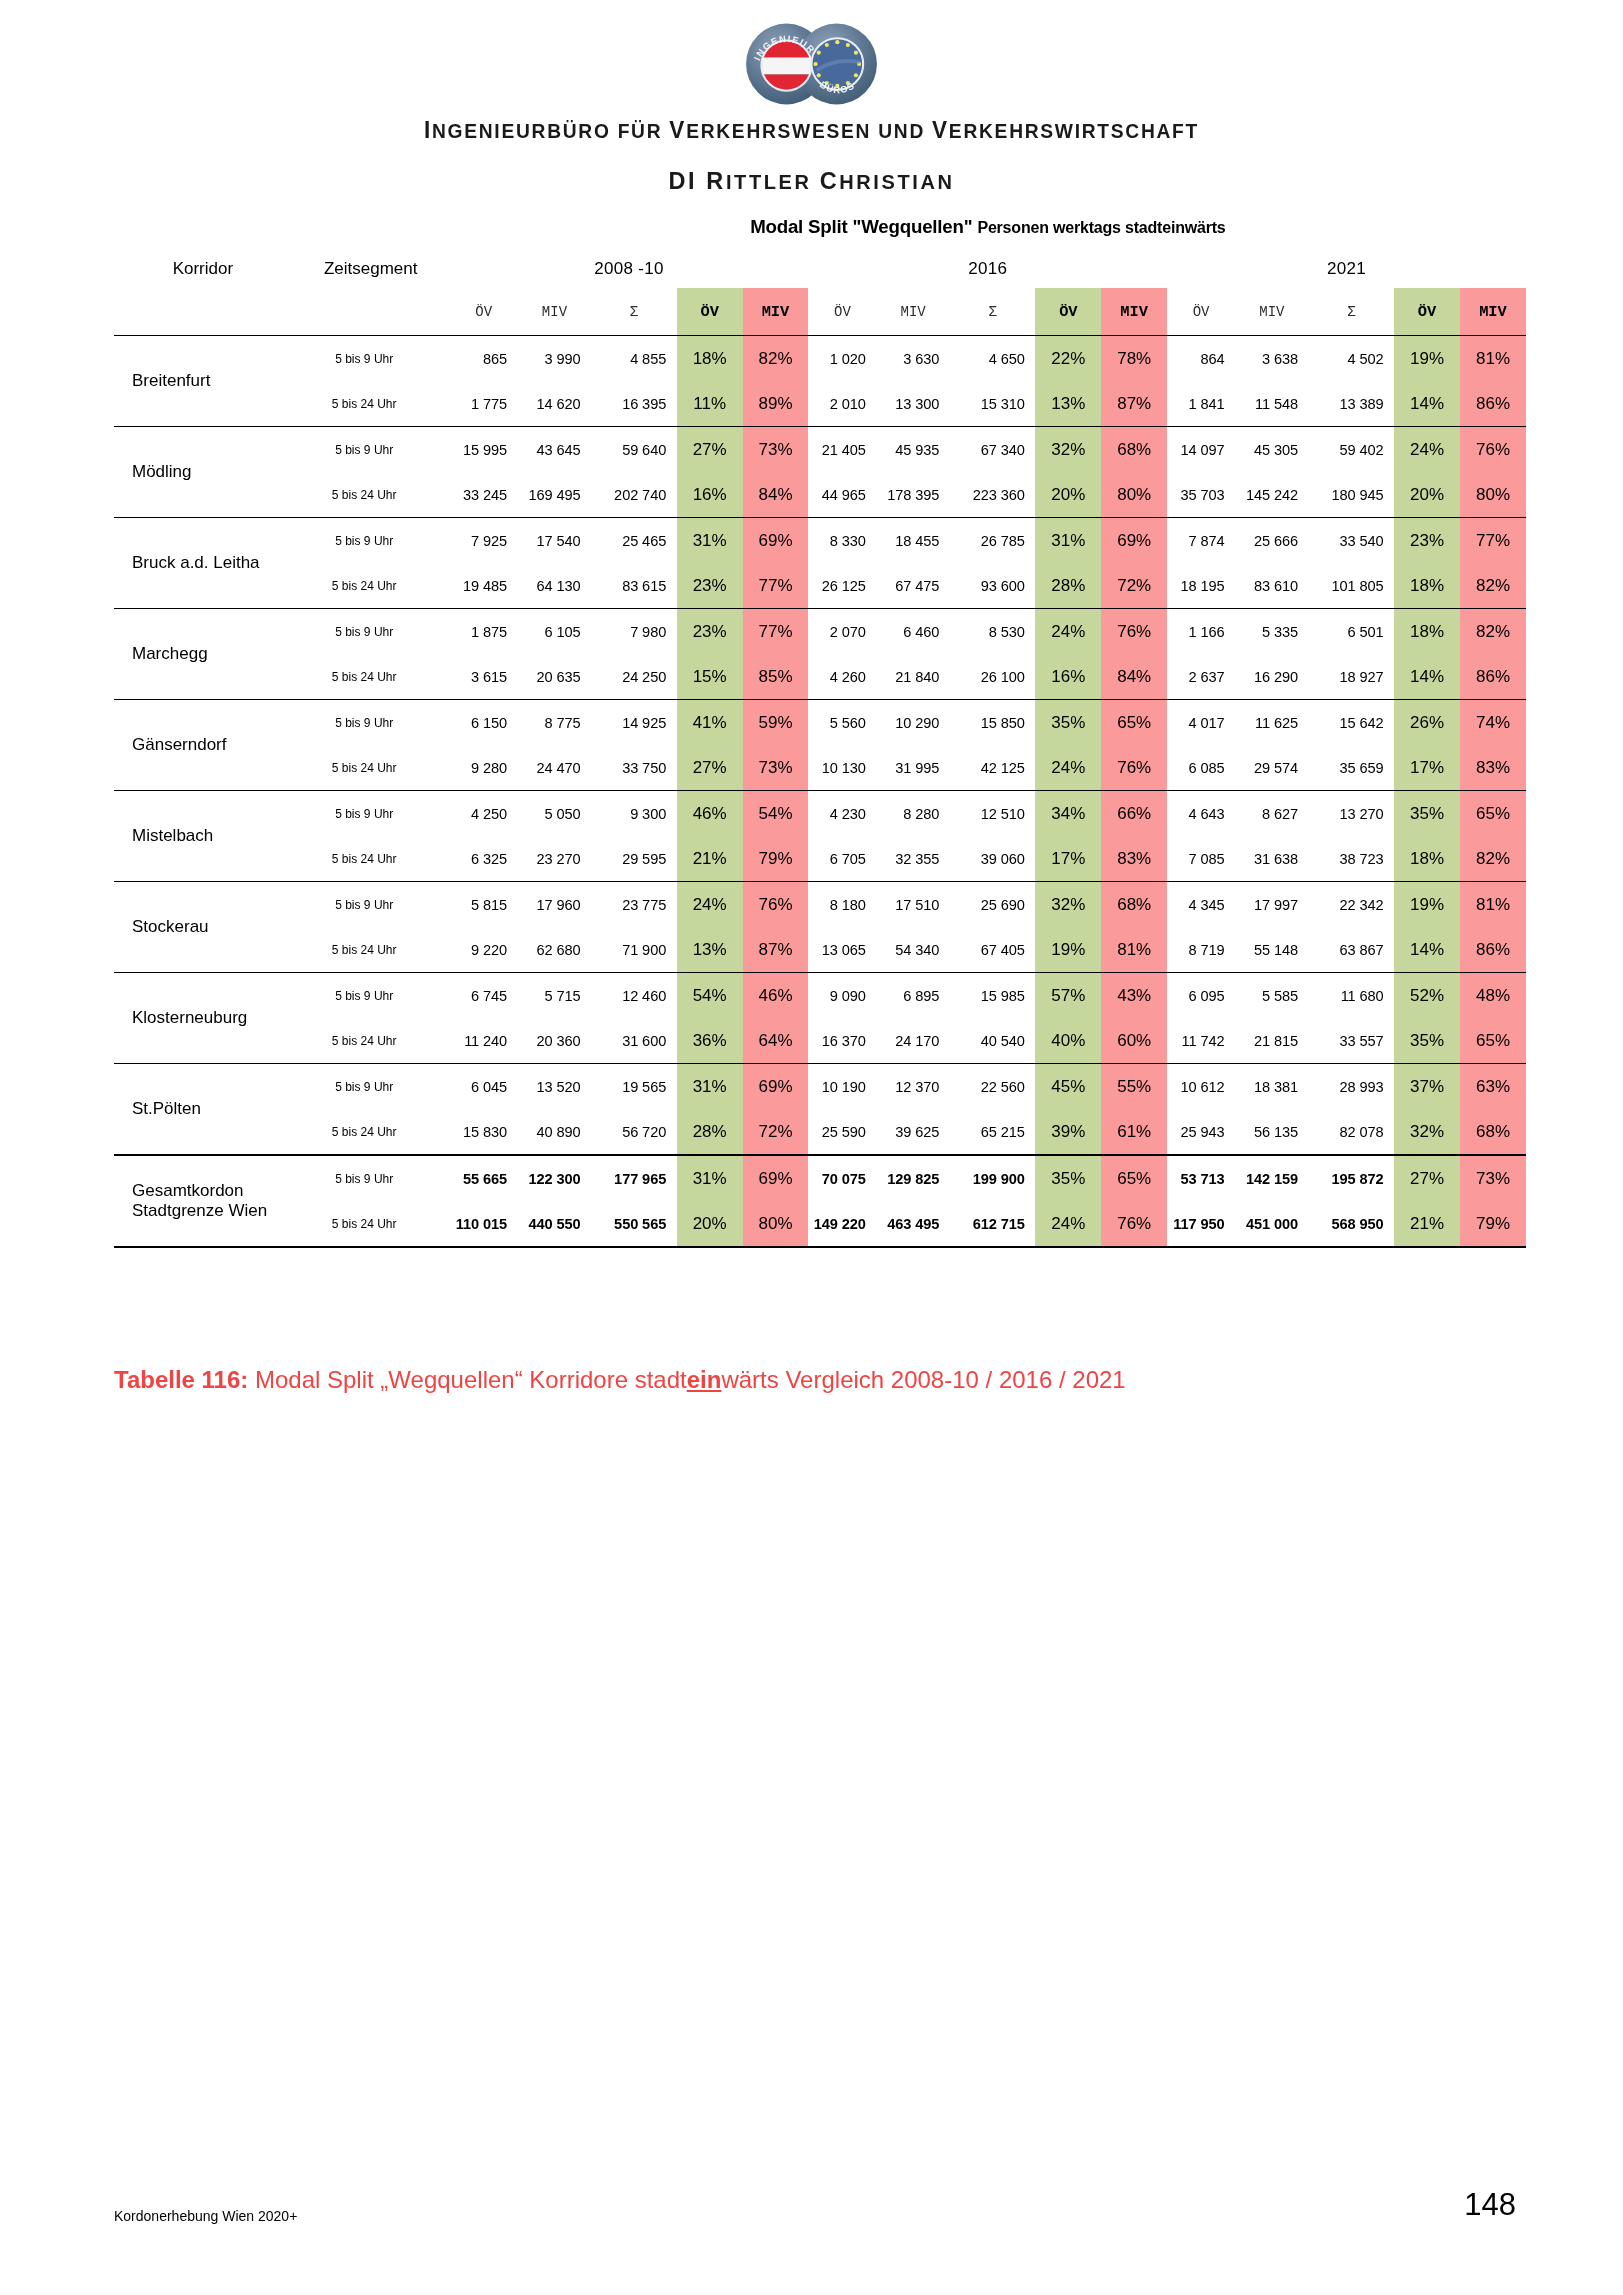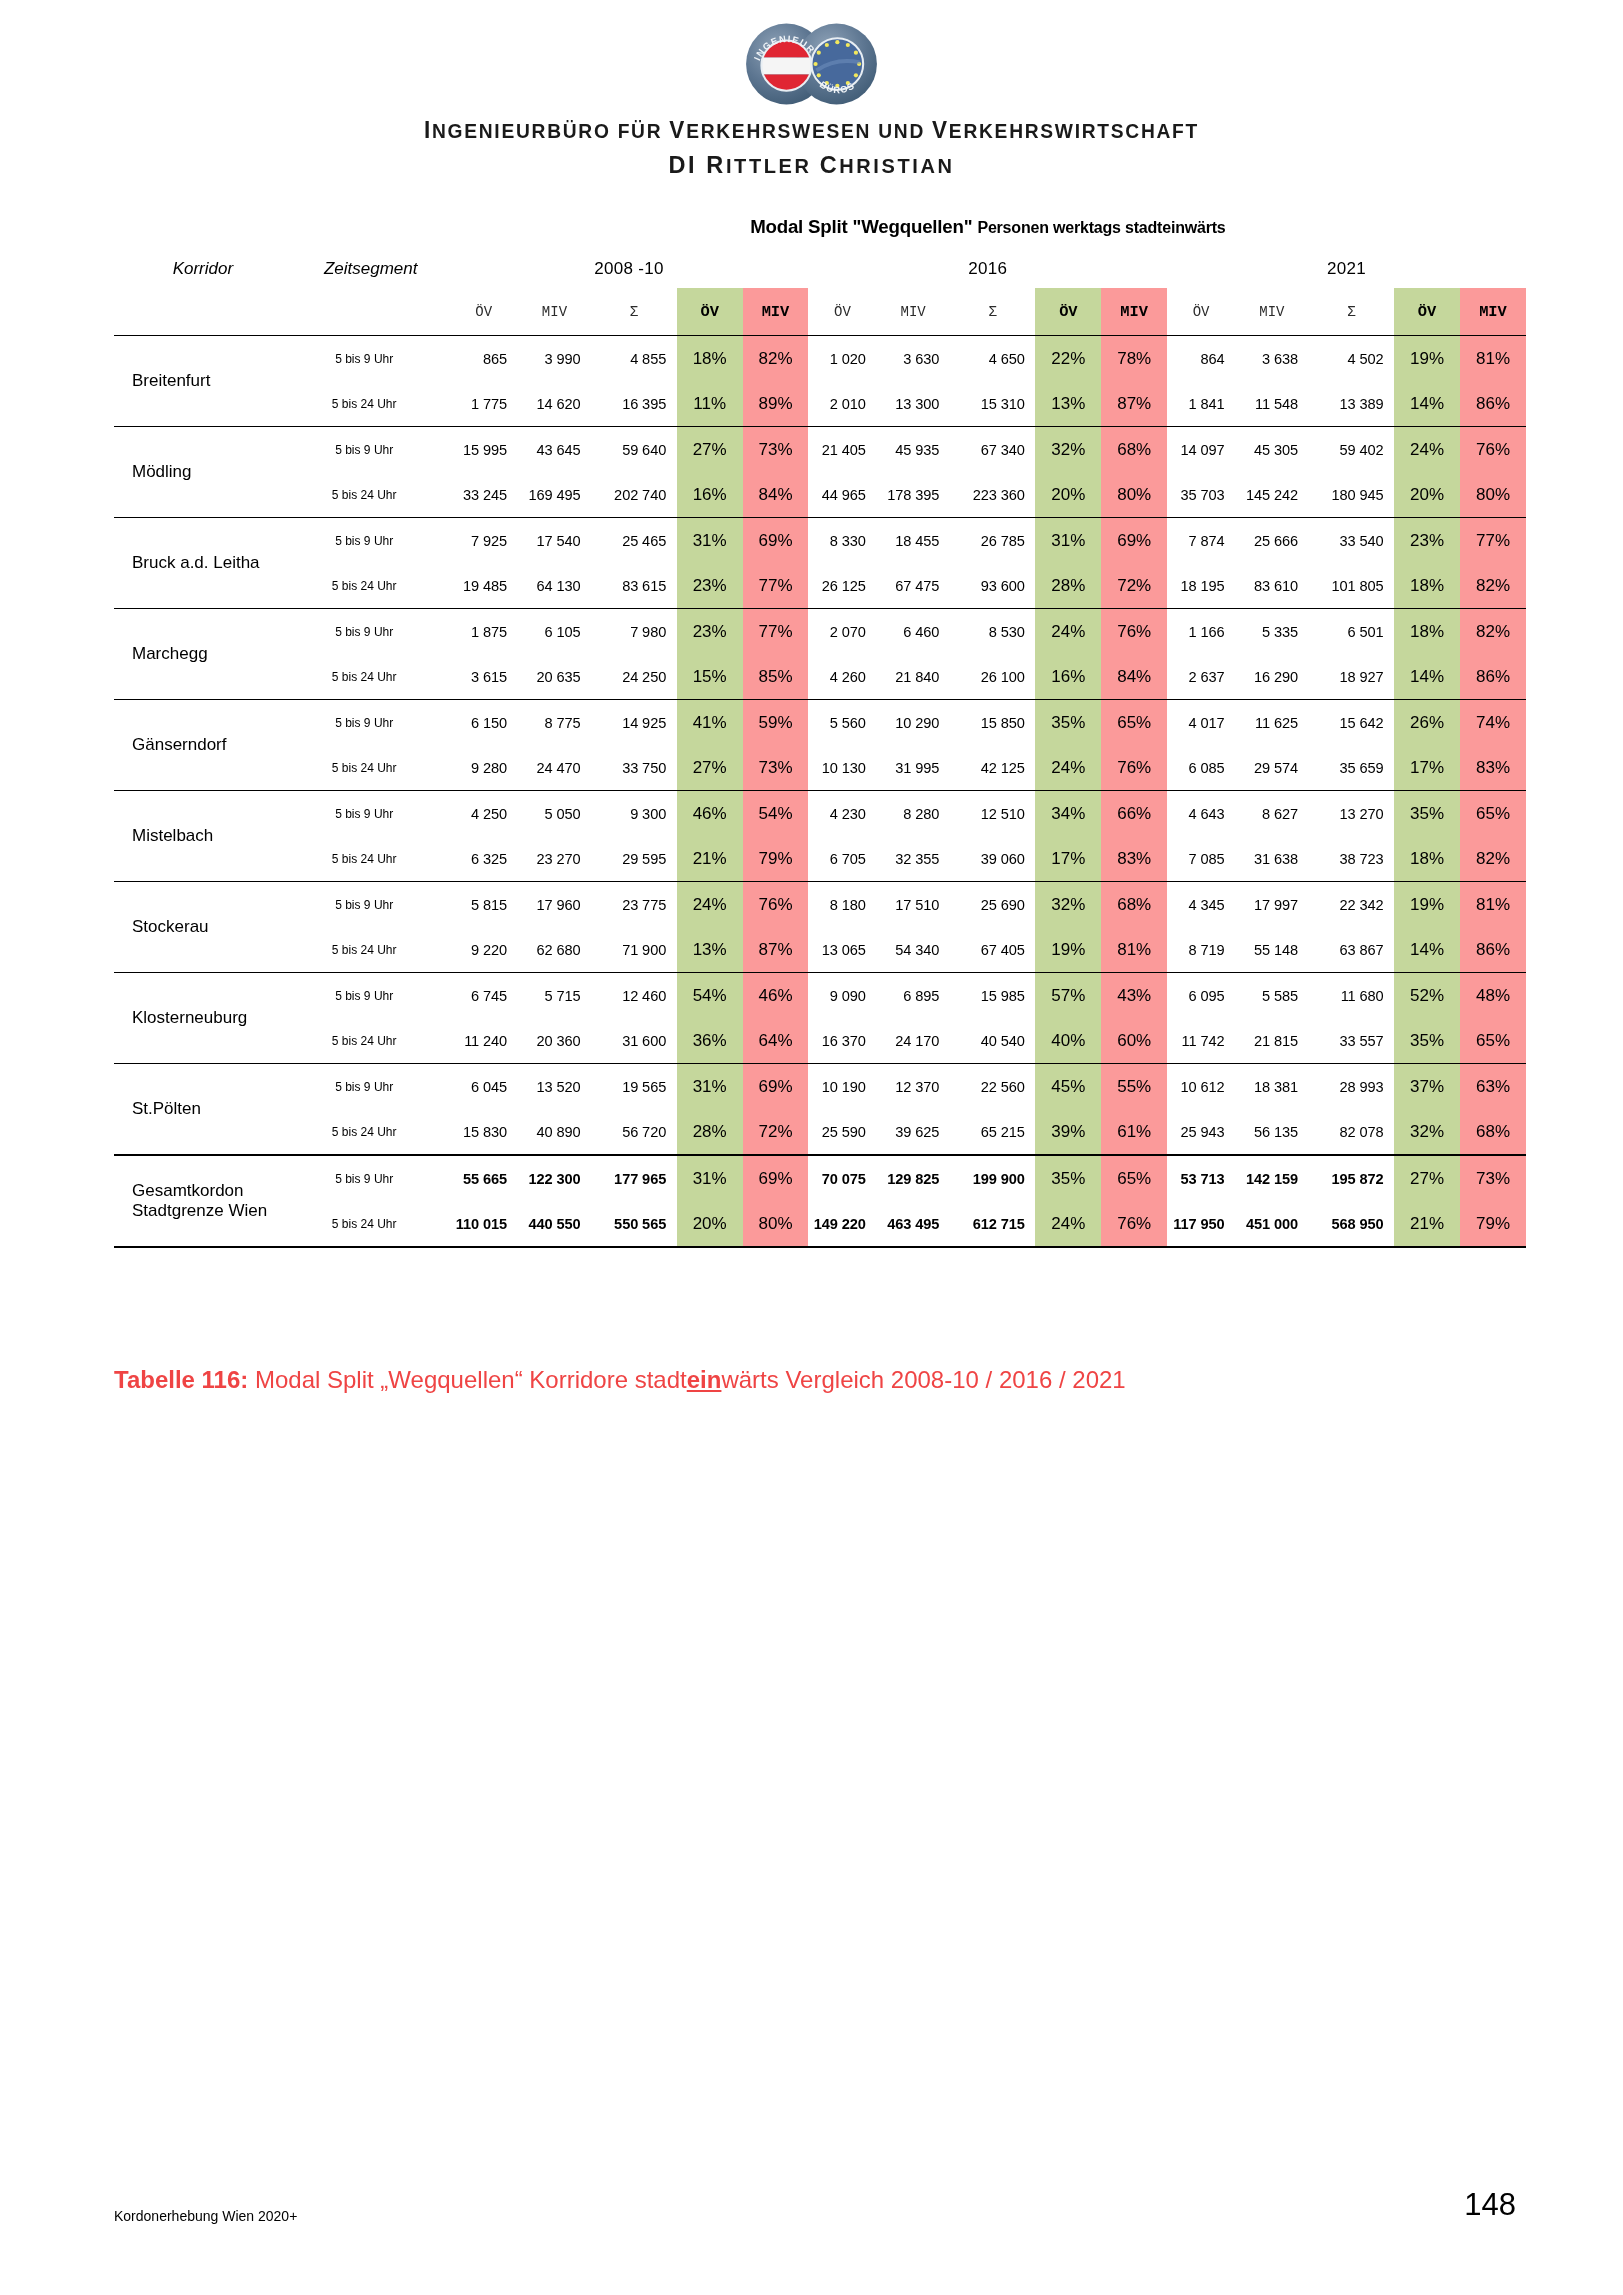--- a/index.html
+++ b/index.html
@@ -44,21 +44,21 @@
     letter-spacing: 1.8px;
     white-space: nowrap;
   }
   .firm-line1 {
     font-size: 20px;
     margin-top: 8px;
     transform: scaleX(0.96);
   }
   .firm-line2 {
     font-size: 20px;
-    margin-top: 8px;
+    margin-top: 24px;
     letter-spacing: 2.6px;
   }
   .smallcaps-big { font-size: 23.5px; }
 
   
   .table-zone {
     position: absolute;
     left: 114px;
     top: 205px;
     width: 1412px;
@@ -115,21 +115,20 @@
   .hdr-year {
     font-size: 17px;
     font-weight: bold;
     text-align: center;
     letter-spacing: 0.3px;
   }
   .corner-label {
     font-size: 17px;
     font-weight: bold;
     text-align: center;
-    font-style: italic;
   }
 
   .hdr-sub-row td {
     height: 47px;
   }
   .sub-lbl {
     font-size: 14px;
     text-align: center;
     color: #2b2b2b;
     font-family: Liberation Mono, monospace;

